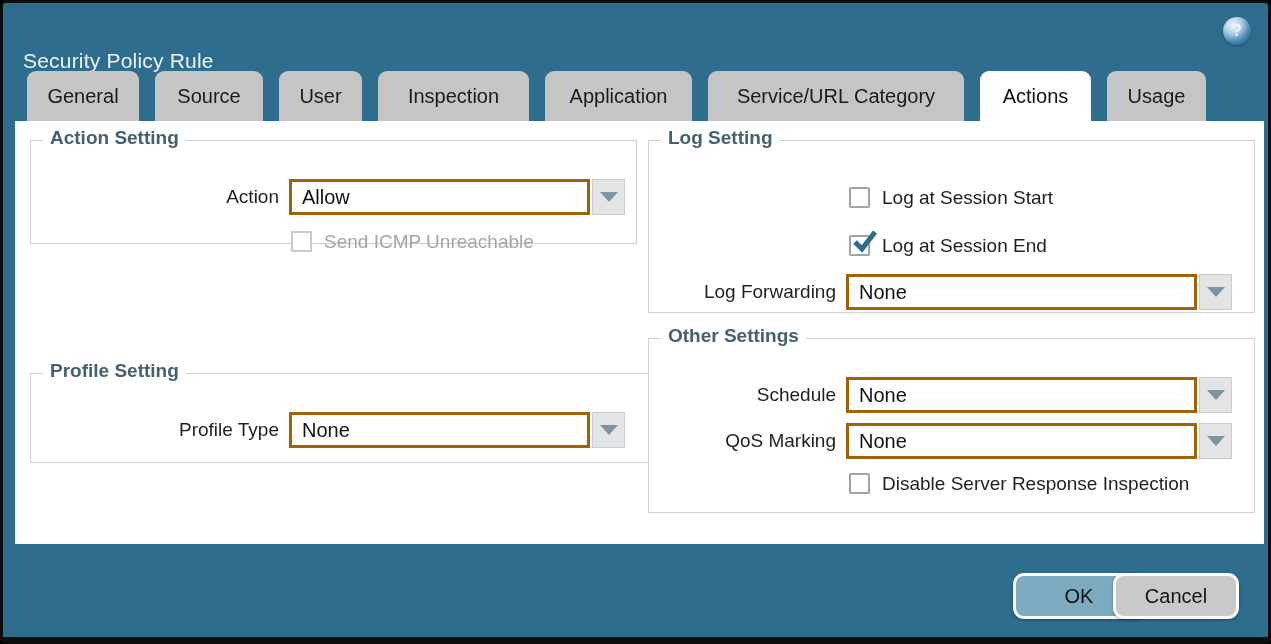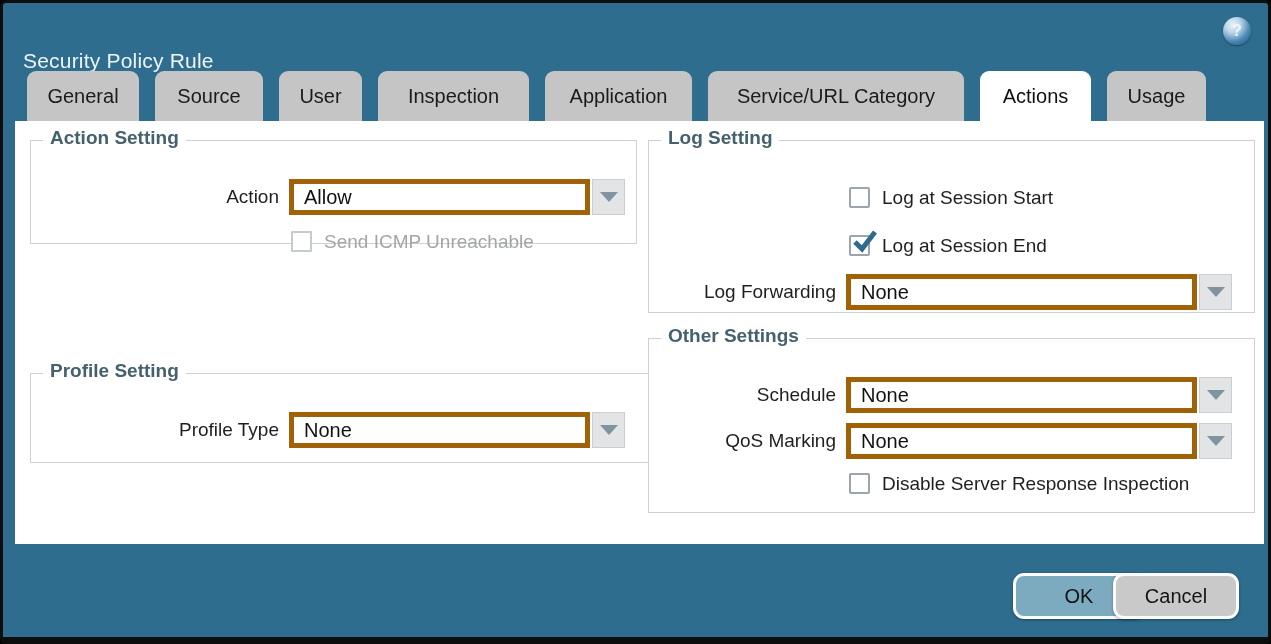--- a/index.html
+++ b/index.html
@@ -64,21 +64,21 @@
   .g-log     { left:633px; top:19px;  width:607px; height:173px; }
   .g-other   { left:633px; top:217px; width:607px; height:175px; }
 
   .field-label {
     position:absolute; text-align:right; font-size:19px; color:#1f1f1f;
     height:36px; line-height:36px; white-space:nowrap;
   }
 
   .dropdown { position:absolute; height:36px; display:flex; }
   .dd-text {
-    flex:1; border:5px solid #a16207; background:#fff;
+    flex:1; border:3px solid #a16207; background:#fff;
     font-size:20px; color:#111; padding:0 10px;
     display:flex; align-items:center; overflow:hidden; white-space:nowrap;
   }
   .dd-btn {
     width:33px; margin-left:2px; background:#e3e4e5; border:1px solid #c9ced2;
     display:flex; align-items:center; justify-content:center; cursor:pointer;
   }
   .dd-arrow {
     width:0; height:0;
     border-left:9px solid transparent; border-right:9px solid transparent;

